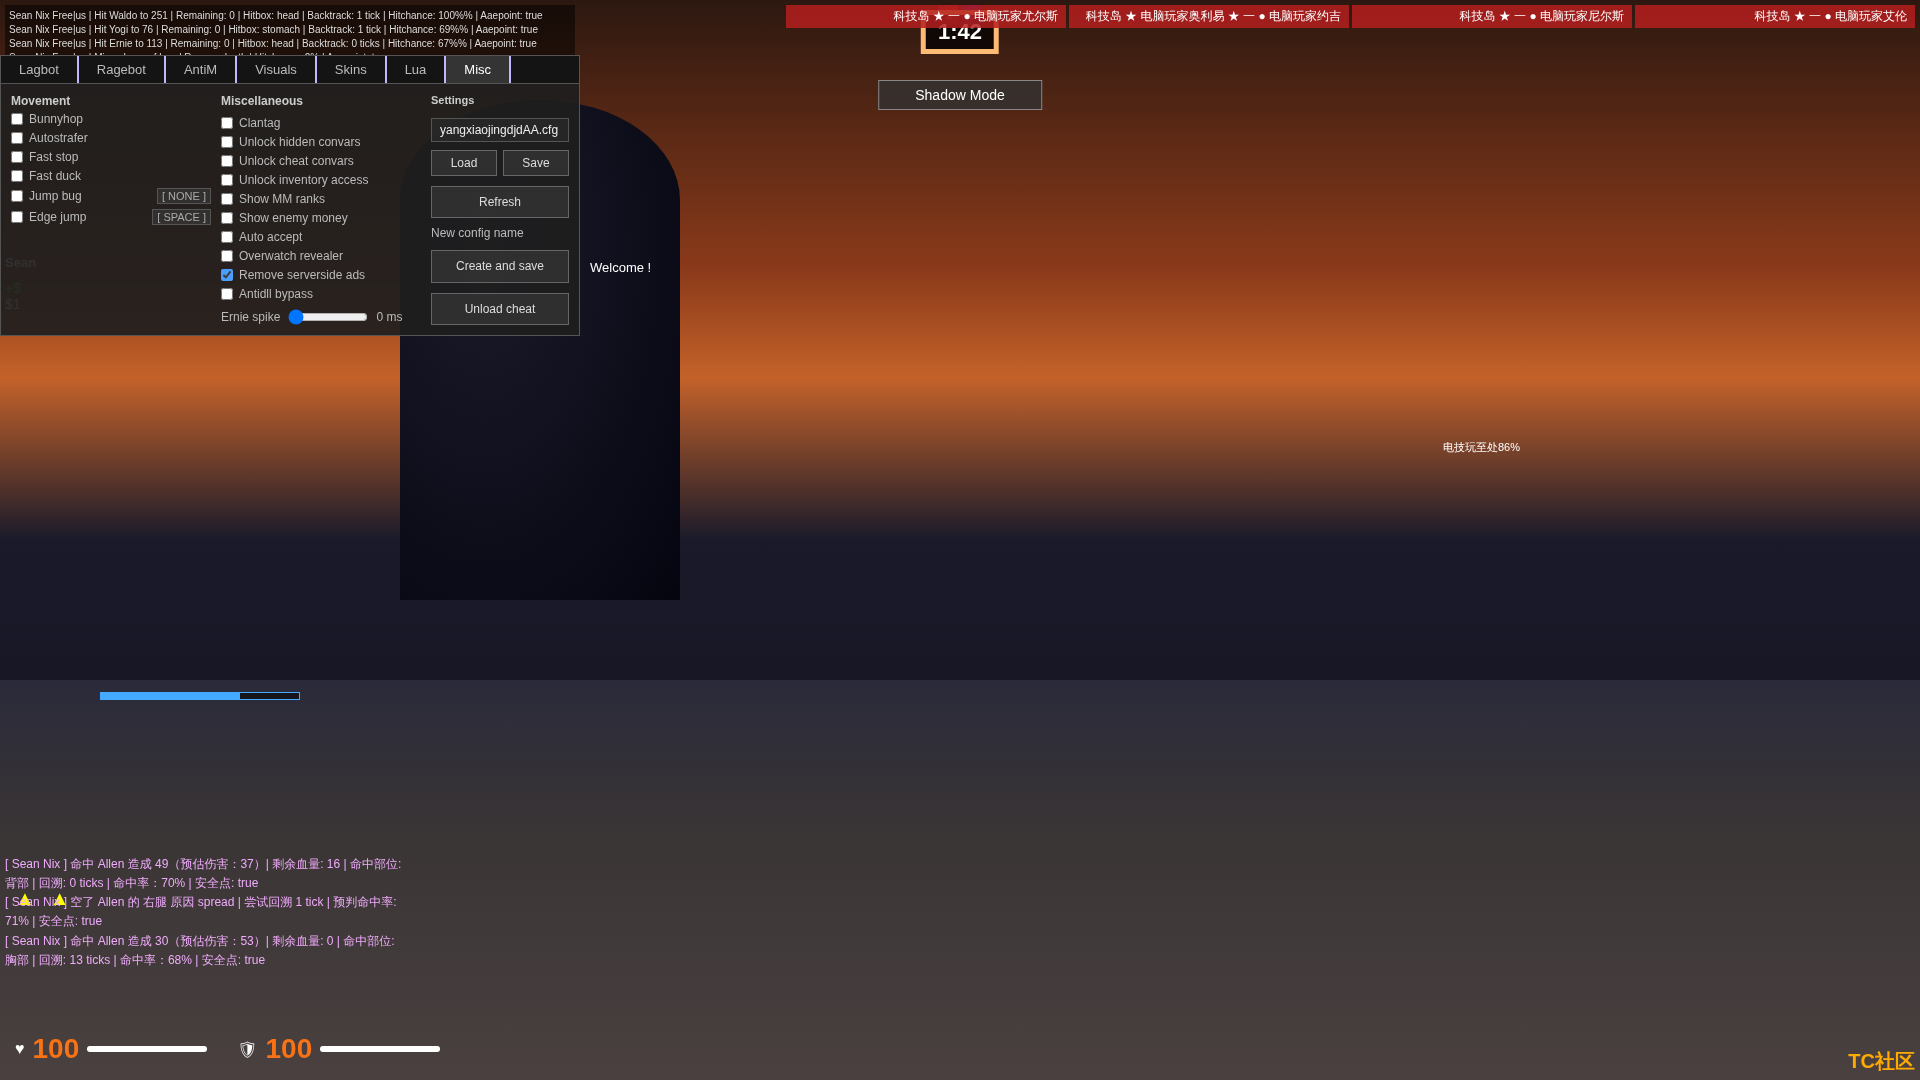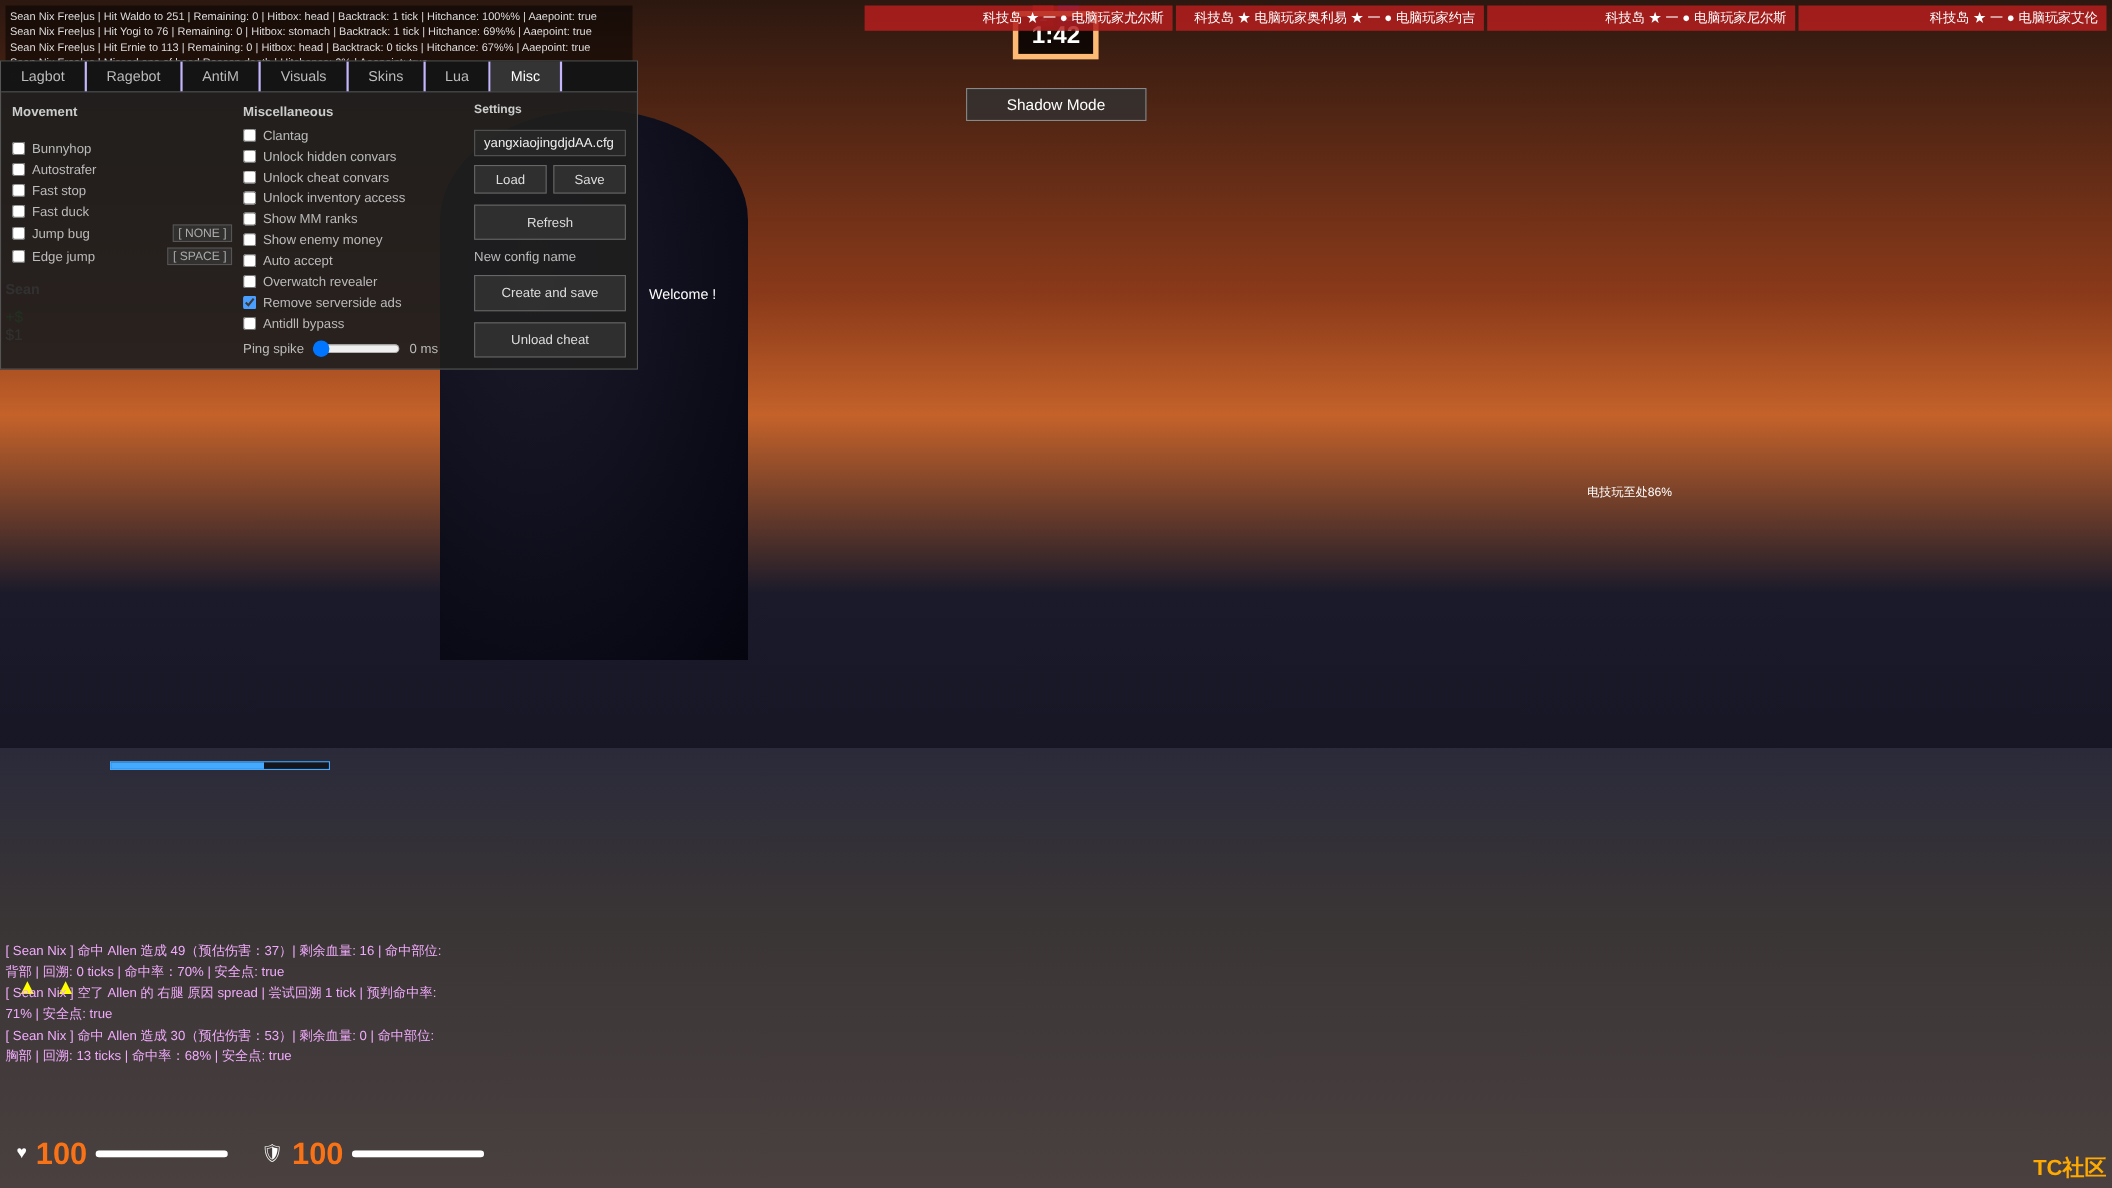--- a/index.html
+++ b/index.html
@@ -159,21 +159,21 @@
       gap: 10px;
     }
 
     
     .col-movement {
       width: 200px;
     }
     .col-movement h3 {
       color: #ccc;
       font-size: 12px;
-      margin-bottom: 20px;
+      margin-bottom: 4px;
       font-weight: bold;
     }
     .checkbox-item {
       display: flex;
       align-items: center;
       gap: 6px;
       margin-bottom: 5px;
       color: #bbb;
       font-size: 12px;
     }
@@ -538,21 +538,21 @@
       </div>
       <div class="checkbox-item">
         <input type="checkbox" checked="" style="">
         <span>Remove serverside ads</span>
       </div>
       <div class="checkbox-item">
         <input type="checkbox" style="">
         <span>Antidll bypass</span>
       </div>
       <div class="slider-row">
-        <span>Ping spike</span>
+        <span>Ernie spike</span>
         <input type="range" min="0" max="500" value="0" style="">
         <span>0 ms</span>
       </div>
     </div>
 
     <div class="col-settings">
       <h3>Settings</h3>
       <input type="text" class="config-name" value="yangxiaojingdjdAA.cfg" style="">
       <div class="btn-row">
         <button class="menu-btn">Load</button>

